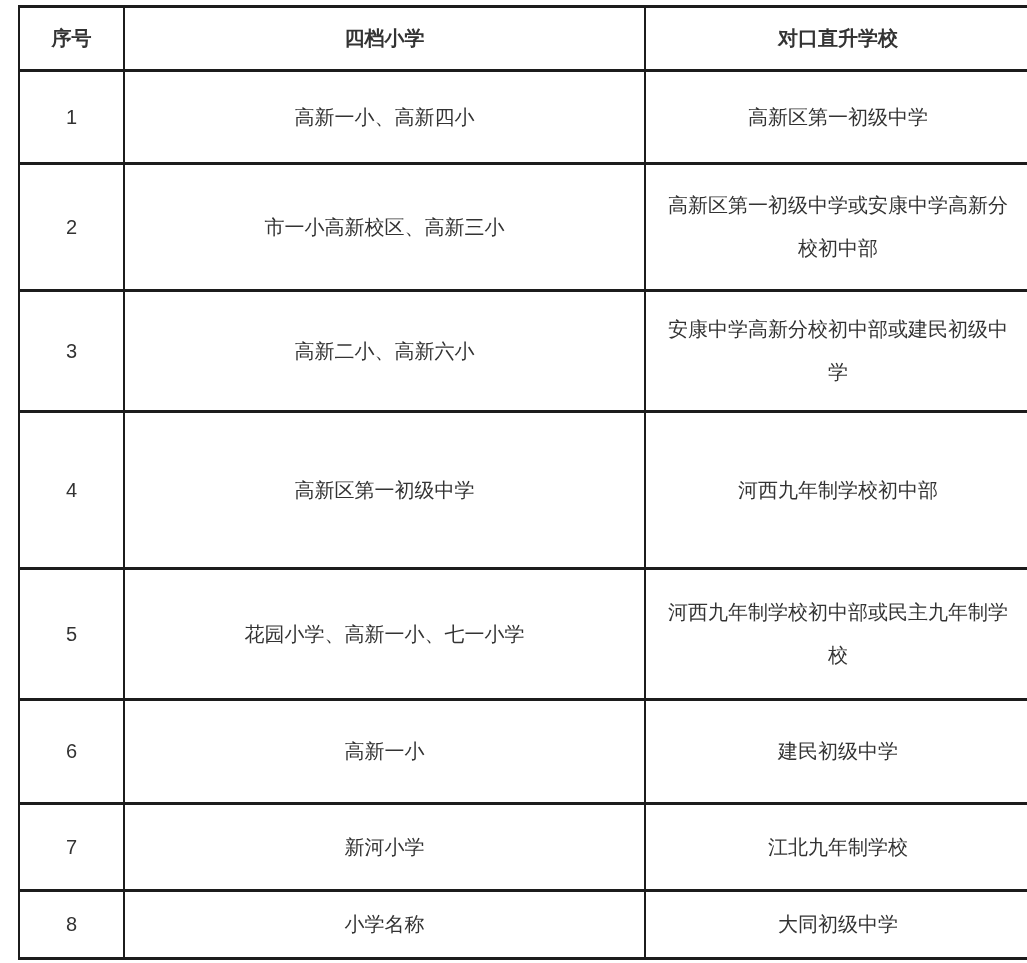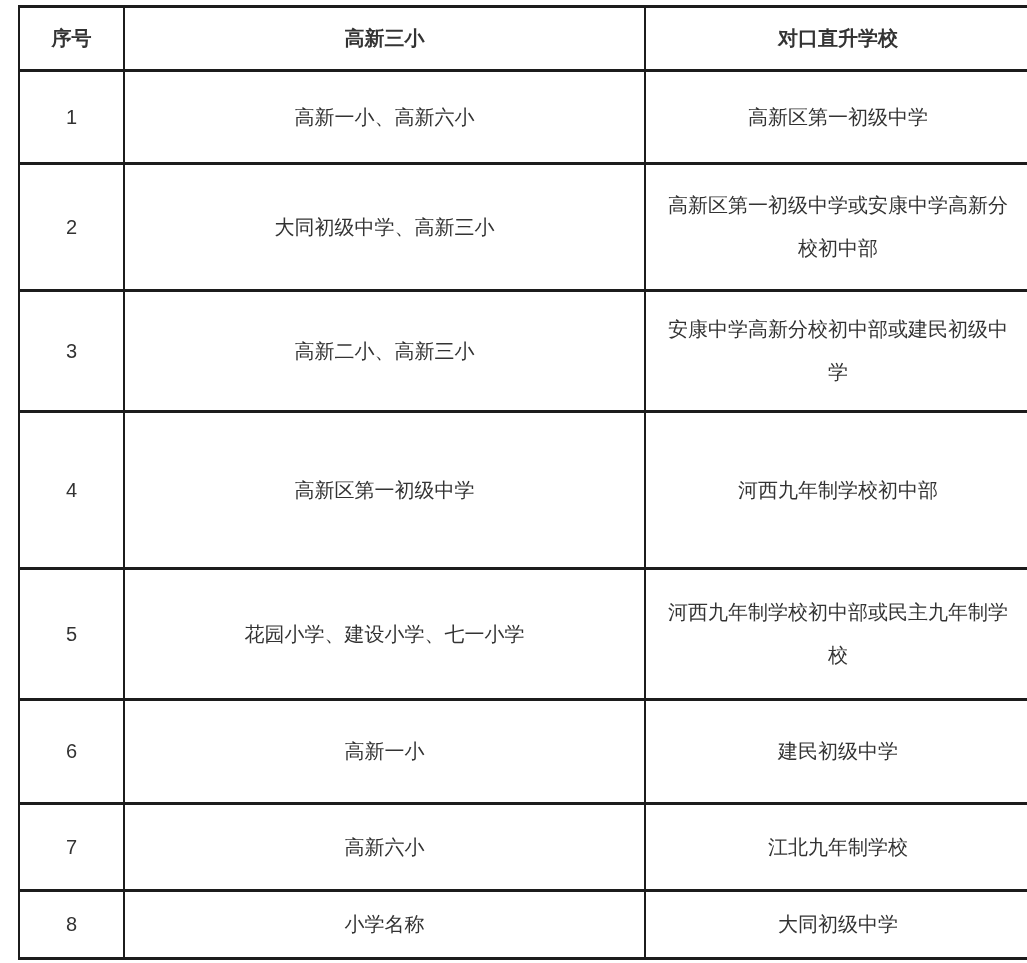--- a/index.html
+++ b/index.html
@@ -61,58 +61,58 @@
 <div class="table-wrap">
   <table class="school-table">
     <colgroup>
       <col class="c1">
         <col class="c2">
         <col class="c3">
     </colgroup>
     <thead>
       <tr>
         <th>序号</th>
-        <th>高新三小</th>
+        <th>四档小学</th>
         <th>对口直升学校</th>
       </tr>
     </thead>
     <tbody>
       <tr>
         <td>1</td>
-        <td>高新一小、高新六小</td>
+        <td>高新一小、高新四小</td>
         <td>高新区第一初级中学</td>
       </tr>
       <tr>
         <td>2</td>
-        <td>大同初级中学、高新三小</td>
+        <td>市一小高新校区、高新三小</td>
         <td>高新区第一初级中学或安康中学高新分校初中部</td>
       </tr>
       <tr>
         <td>3</td>
-        <td>高新二小、高新三小</td>
+        <td>高新二小、高新六小</td>
         <td>安康中学高新分校初中部或建民初级中学</td>
       </tr>
       <tr>
         <td>4</td>
         <td>高新区第一初级中学</td>
         <td>河西九年制学校初中部</td>
       </tr>
       <tr>
         <td>5</td>
-        <td>花园小学、建设小学、七一小学</td>
+        <td>花园小学、高新一小、七一小学</td>
         <td>河西九年制学校初中部或民主九年制学校</td>
       </tr>
       <tr>
         <td>6</td>
         <td>高新一小</td>
         <td>建民初级中学</td>
       </tr>
       <tr>
         <td>7</td>
-        <td>高新六小</td>
+        <td>新河小学</td>
         <td>江北九年制学校</td>
       </tr>
       <tr>
         <td>8</td>
         <td>小学名称</td>
         <td>大同初级中学</td>
       </tr>
     </tbody>
   </table>
 </div>

